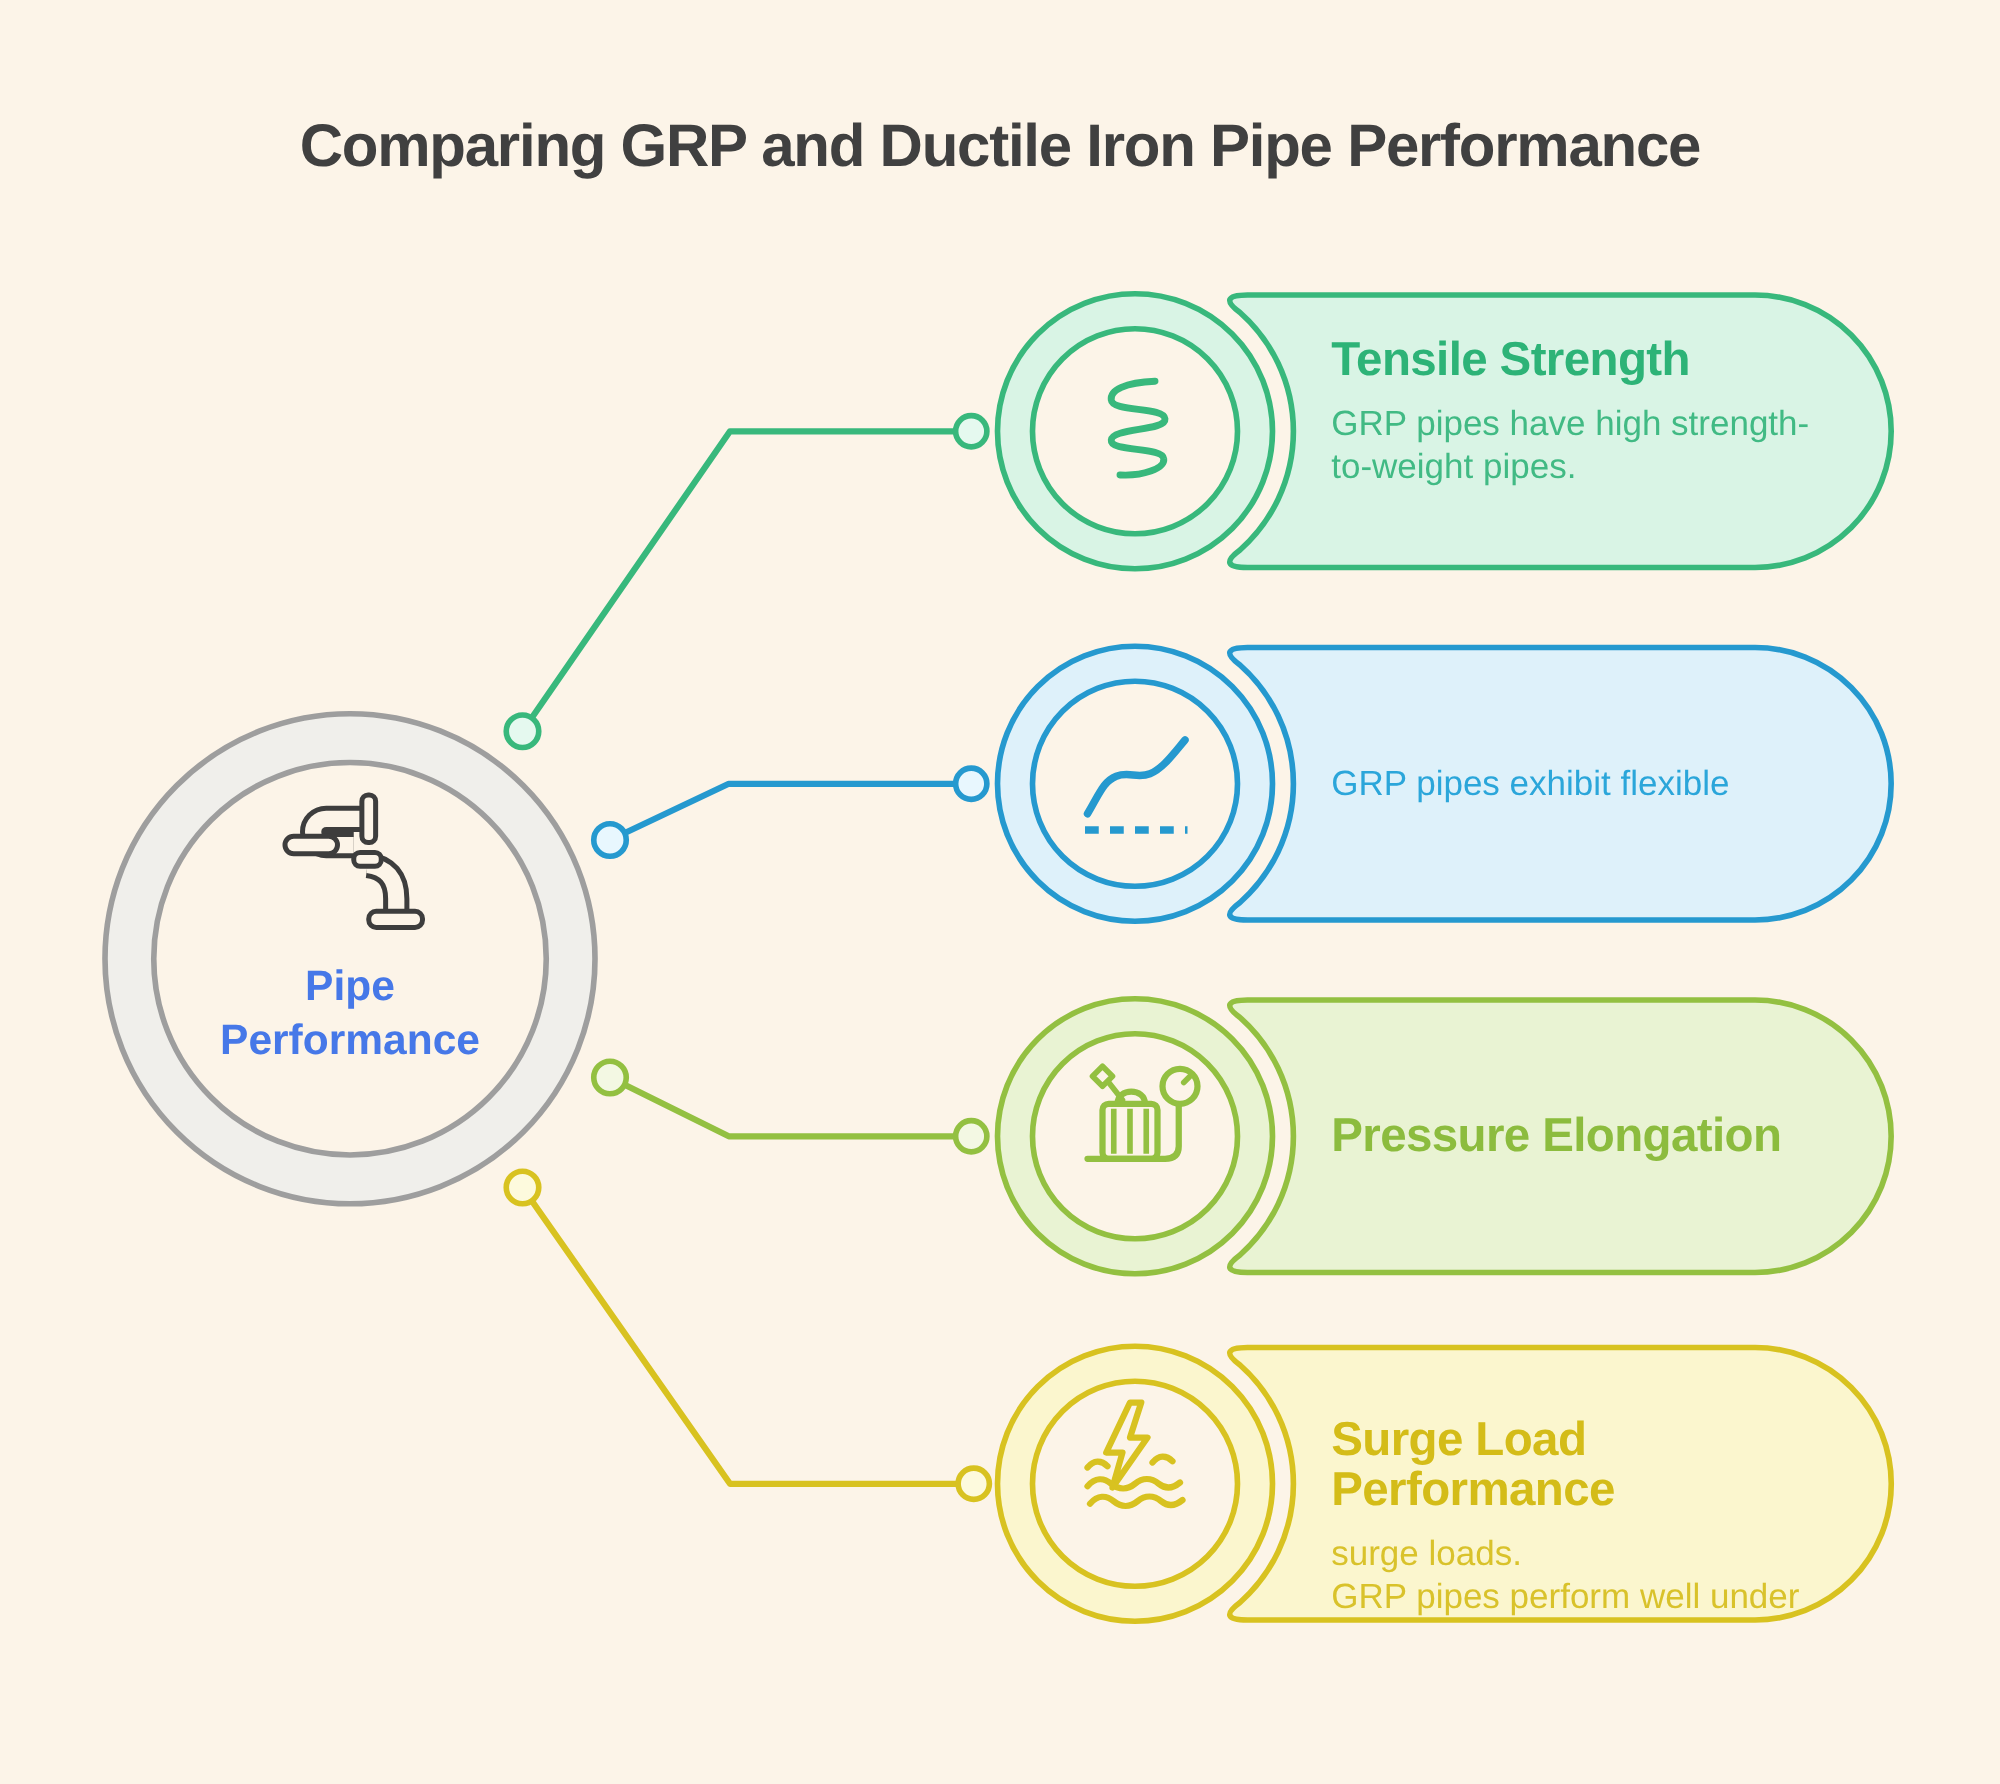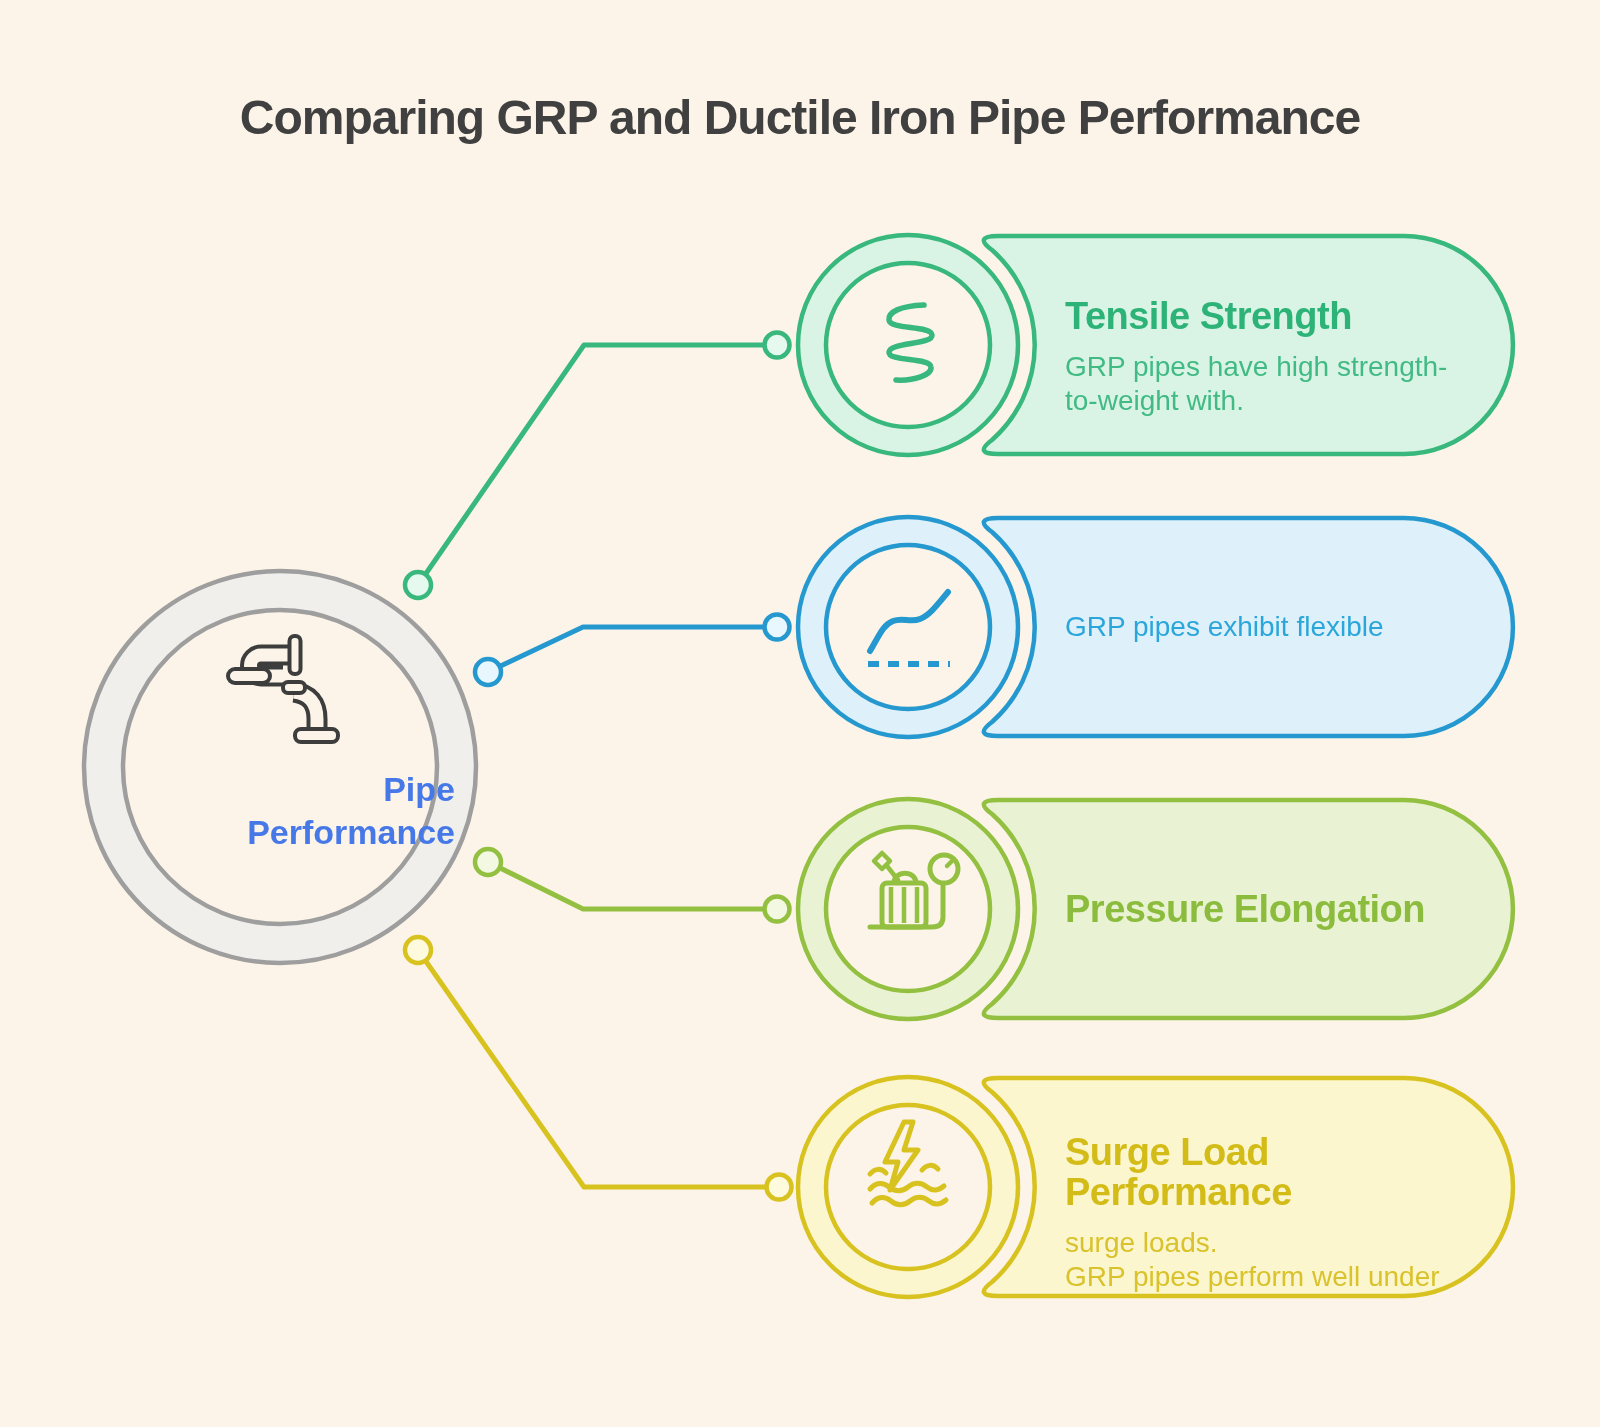--- a/index.html
+++ b/index.html
@@ -6,21 +6,21 @@
   .stage{
     position:relative;width:1600px;height:1427px;background:#fcf4e8;overflow:hidden;
     font-family:"Liberation Sans","DejaVu Sans",sans-serif;
   }
   .art{position:absolute;left:0;top:0;}
   .main-title{
     position:absolute;left:0;right:0;top:90px;margin:0;text-align:center;
     font-size:48px;font-weight:bold;letter-spacing:-1px;color:#404040;
   }
   .center-label{
-    position:absolute;left:105px;top:768px;width:350px;text-align:right;
+    position:absolute;left:105px;top:768px;width:350px;text-align:center;
     font-size:34px;font-weight:bold;line-height:43px;color:#4678e8;
   }
   .center-label span{display:block;}
   .card-text{
     position:absolute;left:1065px;width:430px;height:218px;
     display:flex;flex-direction:column;justify-content:center;gap:14px;
   }
   .card-title{font-size:38px;font-weight:bold;line-height:40px;letter-spacing:-0.5px;color:var(--t);}
   .card-title span{display:block;}
   .card-body{font-size:28px;line-height:34px;color:var(--b);}
@@ -121,27 +121,27 @@
     </g>
   </svg>
 
   <h1 class="main-title">Comparing GRP and Ductile Iron Pipe Performance</h1>
 
   <div class="center-label">
     <span>Pipe</span>
     <span>Performance</span>
   </div>
 
-  <div class="card-text" style="top:248px;--t:#2db377;--b:#41ba84">
+  <div class="card-text" style="top:220px;--t:#2db377;--b:#41ba84">
     <div class="card-title">
       <span>Tensile Strength</span>
     </div>
     <div class="card-body">
       <span>GRP pipes have high strength-</span>
-      <span>to-weight with.</span>
+      <span>to-weight pipes.</span>
     </div>
   </div>
 
   <div class="card-text" style="top:518px;--t:#1f9ed6;--b:#2ba6da">
     <div class="card-body">
       <span>GRP pipes exhibit flexible</span>
     </div>
   </div>
 
   <div class="card-text" style="top:800px;--t:#8cbc3e;--b:#97c24c">

